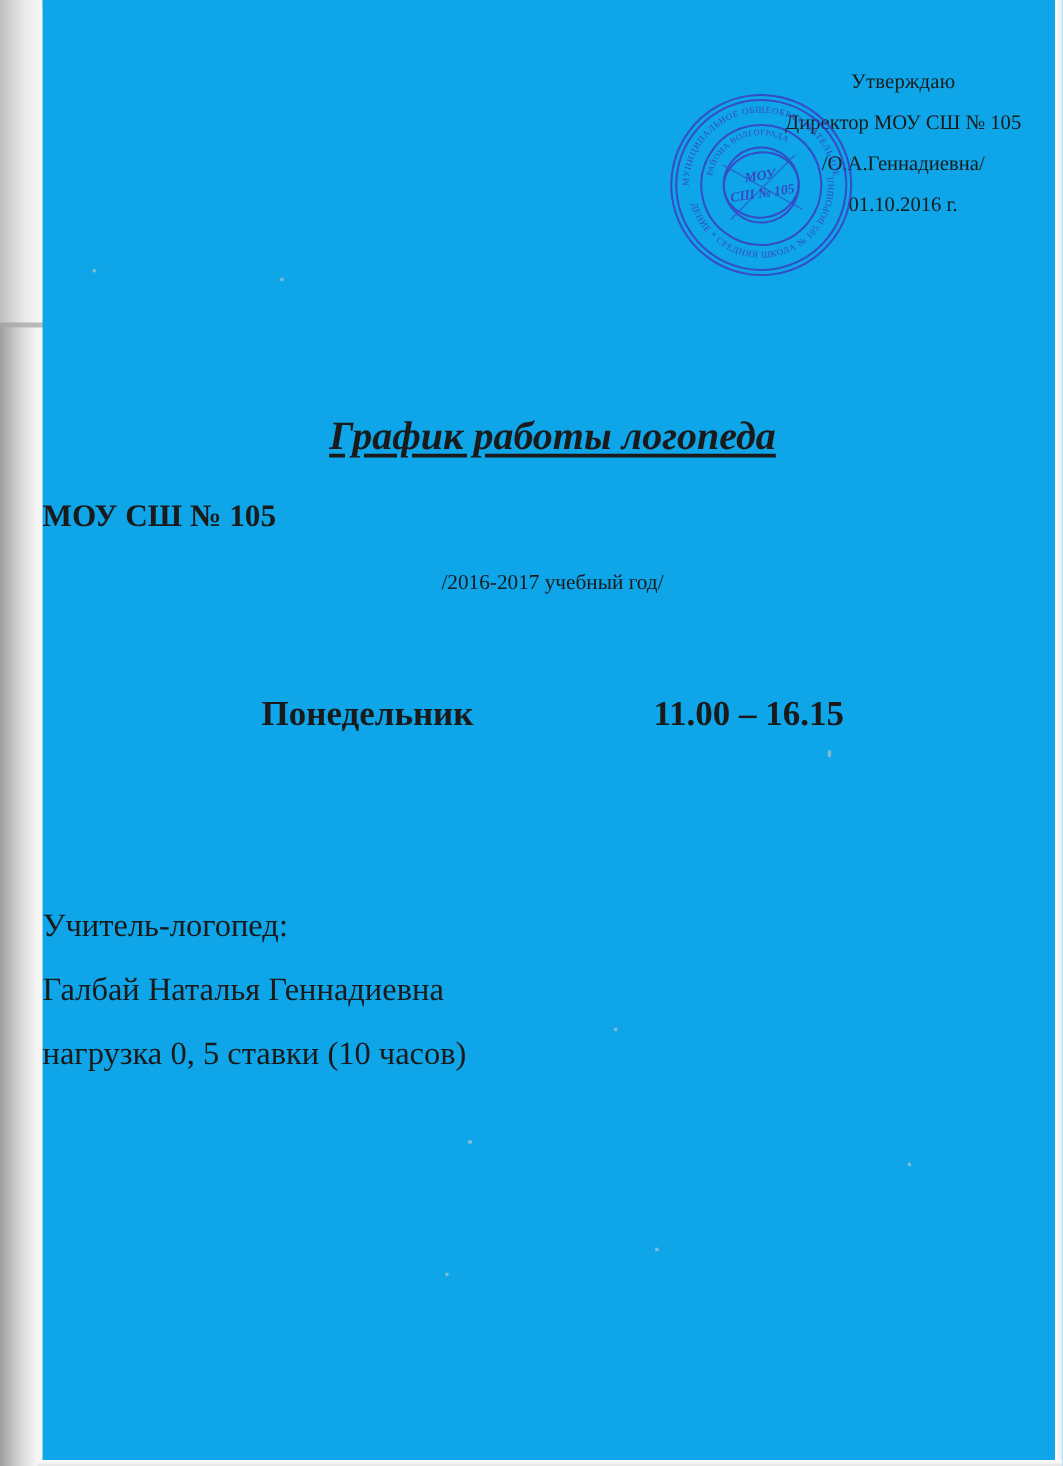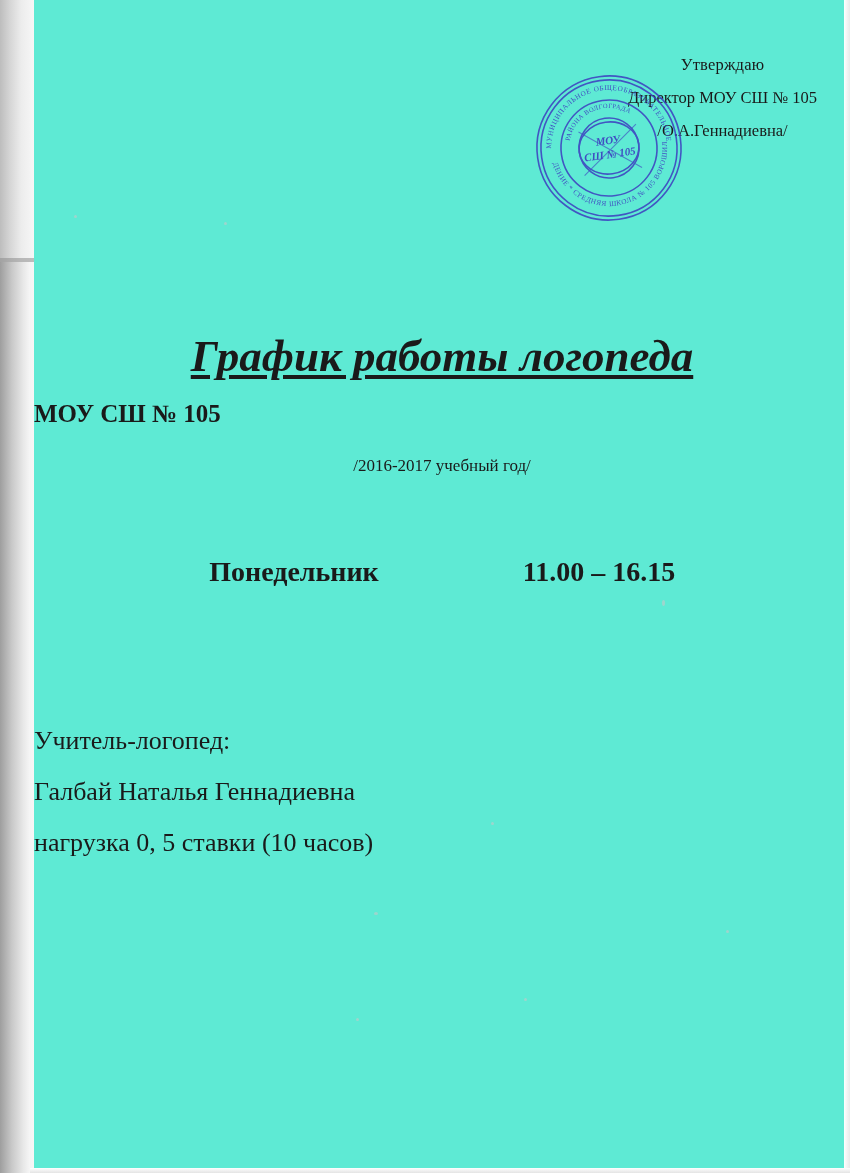--- a/index.html
+++ b/index.html
@@ -52,21 +52,21 @@
     position: absolute;
     left: 30px; bottom: 0;
     width: 820px; height: 5px;
     background: linear-gradient(to top, #e4e4e4, #ffffff);
   }
 
   .page {
     position: absolute;
     left: 34px; top: 0;
     width: 816px; height: 1173px;
-    background: #5eead4;
+    background: #0ea5e9;
   }
 
   
   .approval-block {
     position: absolute;
     right: 33px;
     top: 48px;
     text-align: center;
     font-size: 16.5px;
     line-height: 33px;
@@ -83,21 +83,21 @@
     height: 160px;
     pointer-events: none;
   }
 
   
   .doc-title {
     position: absolute;
     left: 0; right: 0;
     top: 330px;
     text-align: center;
-    font-size: 45px;
+    font-size: 32px;
     font-weight: bold;
     font-style: italic;
     text-decoration: underline;
     text-underline-offset: 4px;
   }
   .doc-subtitle {
     position: absolute;
     left: 0; right: 0;
     top: 400px;
     text-align: left;
@@ -161,20 +161,21 @@
 <div class="scan-left-strip"></div>
 <div class="scan-left-strip-lower"></div>
 <div class="scan-seam"></div>
 
 <div class="page">
 
   <div class="approval-block">
     <div class="line-approve">Утверждаю</div>
     <div>Директор МОУ СШ № 105</div>
     <div>/О.А.Геннадиевна/</div>
+    <div>01.10.2016 г.</div>
   </div>
 
   <svg class="stamp" viewBox="0 0 160 160">
     <g fill="none" stroke="#3d3dc0" stroke-width="1.6" opacity="0.85" transform="rotate(-8 80 80)">
       <circle cx="80" cy="80" r="72"></circle>
       <circle cx="80" cy="80" r="68"></circle>
       <circle cx="80" cy="80" r="48"></circle>
       <circle cx="80" cy="80" r="30"></circle>
       <ellipse cx="80" cy="80" rx="30" ry="26"></ellipse>
       <path d="M52 60 L110 104 M110 60 L52 104" stroke-width="1.1" opacity="0.7"></path>

